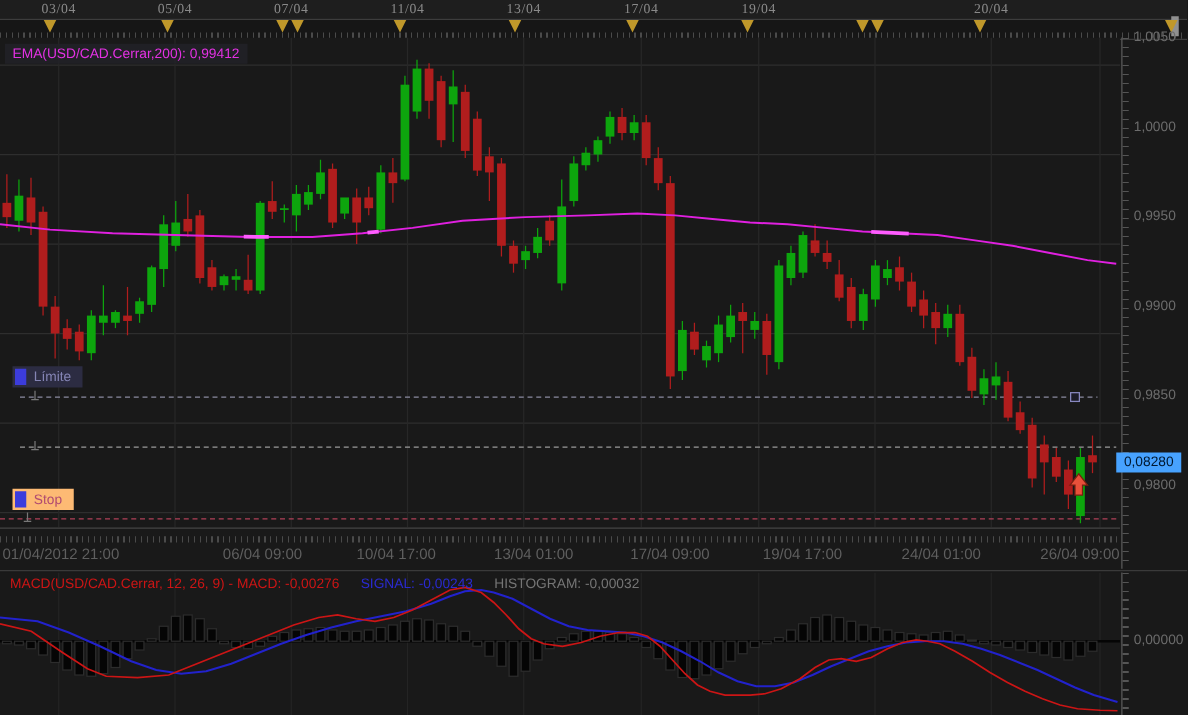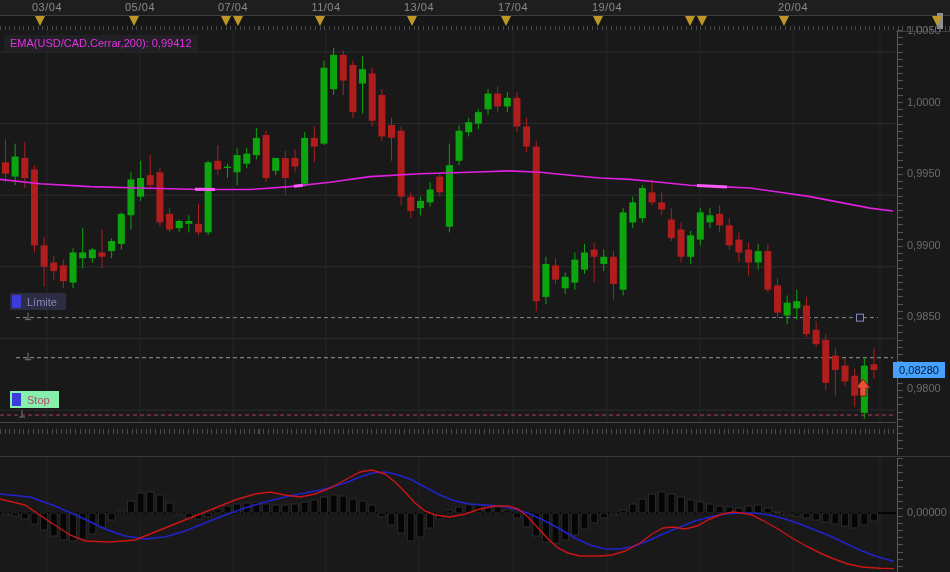--- a/index.html
+++ b/index.html
@@ -1,20 +1,20 @@
 <!DOCTYPE html>
 <html><head>
 <meta charset="utf-8">
 <style>
   html,body{margin:0;padding:0;background:#191919;}
   #app{position:relative;width:950px;height:572px;background:#191919;overflow:hidden;
        font-family:"Liberation Sans",sans-serif;-webkit-font-smoothing:antialiased;}
   
   #top-ruler{position:absolute;left:0;top:0;width:950px;height:30px;background:#1e1e1e;}
-  #top-dates{position:absolute;left:0;top:0;width:798px;height:15px;}
+  #top-dates{position:absolute;left:0;top:0;width:798px;height:15px;font-family:Liberation Serif, serif;}
   .top-date{position:absolute;top:1px;transform:translateX(-50%);font-size:11px;color:#8a8a8a;letter-spacing:.5px;}
   #top-tickstrip{position:absolute;left:0;top:15px;width:950px;height:15px;background:#161616;
     border-top:1px solid #3d3d3d;border-bottom:1px solid #3d3d3d;
     background-image:repeating-linear-gradient(90deg,#4a4a4a 0 1px,transparent 1px 4.7px);
     background-size:100% 5px;background-position:0 100%;background-repeat:no-repeat;}
   .marker-tri{position:absolute;top:16px;width:0;height:0;
     border-left:5px solid transparent;border-right:5px solid transparent;border-top:10px solid #c0982a;}
   #scroll-nub{position:absolute;top:13px;width:6px;height:16px;background:#909090;}
   
   svg{display:block;}
@@ -45,21 +45,21 @@
   #macd-labels{position:absolute;left:8px;top:461px;font-size:11px;white-space:nowrap;}
   #macd-labels .red{color:#cc1515;}
   #macd-labels .blue{color:#2a2ad0;margin-left:14px;}
   #macd-labels .gray{color:#757575;margin-left:14px;}
   
   .order-badge{position:absolute;left:10px;height:17px;display:flex;align-items:center;
     font-size:11px;padding-right:9px;cursor:pointer;}
   .order-badge .sq{width:9px;height:13px;background:#3c3cdc;margin:0 6px 0 2px;}
   #badge-limite{top:293px;background:#2c2c42;color:#8585b5;}
   #badge-compra{top:332px;background:#565c63;color:#bcc0c4;}
-  #badge-stop{top:391px;background:#86efac;color:#b14b71;}
+  #badge-stop{top:391px;background:#fdba74;color:#b14b71;}
   
   #price-tag{position:absolute;left:893px;top:362px;width:52px;height:16px;background:#47a2ff;
     color:#001830;font-size:11px;line-height:16px;text-align:center;}
 </style>
 </head>
 <body>
 
 <div id="app">
 
   <div id="top-ruler">
@@ -310,20 +310,30 @@
   <div class="ax-label" style="top: -6px;">1,0050</div>
       <div class="ax-label" style="top: 65.6px;">1,0000</div>
       <div class="ax-label" style="top: 137.2px;">0,9950</div>
       <div class="ax-label" style="top: 208.8px;">0,9900</div>
       <div class="ax-label" style="top: 280.4px;">0,9850</div>
       <div class="ax-label" style="top: 352px;">0,9800</div>
     </div>
   <div id="price-tag" style="top: 362px;">0,08280</div>
 
   <div id="bottom-ruler"></div>
+  <div id="time-labels">
+      <span class="time-label first" style="left: 2px;">01/04/2012 21:00</span>
+      <span class="time-label" style="left: 210px;">06/04 09:00</span>
+      <span class="time-label" style="left: 317px;">10/04 17:00</span>
+      <span class="time-label" style="left: 427px;">13/04 01:00</span>
+      <span class="time-label" style="left: 536px;">17/04 09:00</span>
+      <span class="time-label" style="left: 642px;">19/04 17:00</span>
+      <span class="time-label" style="left: 753px;">24/04 01:00</span>
+      <span class="time-label" style="left: 864px;">26/04 09:00</span>
+    </div>
   <div id="panel-sep"></div>
 
   <svg id="macd-svg" width="896" height="114">
       <rect x="0" y="0" width="896" height="114" fill="#191919"></rect>
       <line x1="47" y1="0" x2="47" y2="114" stroke="#242424" stroke-width="1"></line>
       <line x1="140" y1="0" x2="140" y2="114" stroke="#242424" stroke-width="1"></line>
       <line x1="233" y1="0" x2="233" y2="114" stroke="#242424" stroke-width="1"></line>
       <line x1="326" y1="0" x2="326" y2="114" stroke="#242424" stroke-width="1"></line>
       <line x1="419" y1="0" x2="419" y2="114" stroke="#242424" stroke-width="1"></line>
       <line x1="513" y1="0" x2="513" y2="114" stroke="#242424" stroke-width="1"></line>
@@ -426,20 +436,25 @@
       <polyline points="0,36.0 30,39.0 55,48.0 80,59.0 105,71.0 125,78.0 145,81.0 165,79.0 185,73.0 205,65.0 225,57.0 245,50.0 265,44.0 285,39.0 305,35.0 325,31.0 345,25.0 360,19.0 372,15.0 385,14.0 395,16.0 410,21.0 425,29.0 440,37.0 455,43.0 470,46.0 485,47.0 500,48.0 515,51.0 530,56.0 545,63.0 560,71.0 575,80.0 590,87.0 605,91.0 620,91.0 635,88.0 650,82.0 665,75.0 680,69.0 695,63.0 710,59.0 725,56.0 740,55.0 755,55.0 770,57.0 785,61.0 800,66.0 815,72.0 830,78.0 845,85.0 860,92.0 875,98.0 894,103.6" fill="none" stroke="#2222cc" stroke-width="1.6"></polyline>
       <polyline points="0,41.0 25,47.0 50,64.0 70,77.0 85,83.0 110,84.0 135,82.0 155,74.0 175,66.0 195,58.0 215,50.0 235,42.0 255,36.0 270,34.0 285,37.0 300,39.0 315,36.0 330,30.0 345,22.0 360,14.0 372,12.0 385,16.0 395,24.0 405,34.0 415,45.0 425,53.0 435,57.0 450,59.0 465,56.0 480,51.0 495,48.0 508,48.0 518,51.0 528,59.0 538,70.0 548,81.0 558,90.0 568,95.0 580,98.0 600,98.0 612,97.0 625,93.0 640,85.0 652,76.0 663,70.0 673,69.0 685,71.0 697,68.0 710,61.0 722,56.0 733,54.0 742,55.0 752,57.0 764,63.0 778,71.0 792,80.0 806,88.0 820,95.0 834,101.0 848,106.0 862,109.0 880,110.2 894,110.6" fill="none" stroke="#cc1515" stroke-width="1.4"></polyline>
     </svg>
   <div id="macd-axis">
     <div class="axline"></div>
     <div class="ticks"></div>
     <div class="ax-label" style="top:48px">0,00000</div>
   </div>
 
   <div id="ema-label">EMA(USD/CAD.Cerrar,200): 0,99412</div>
+  <div id="macd-labels">
+    <span class="red">MACD(USD/CAD.Cerrar, 12, 26, 9) -  MACD: -0,00276</span>
+    <span class="blue">SIGNAL: -0,00243</span>
+    <span class="gray">HISTOGRAM: -0,00032</span>
+  </div>
 
   <div class="order-badge" id="badge-limite">
     <span class="sq"></span>
     <span>Límite</span>
   </div>
   <div class="order-badge" id="badge-stop">
     <span class="sq"></span>
     <span>Stop</span>
   </div>
 

